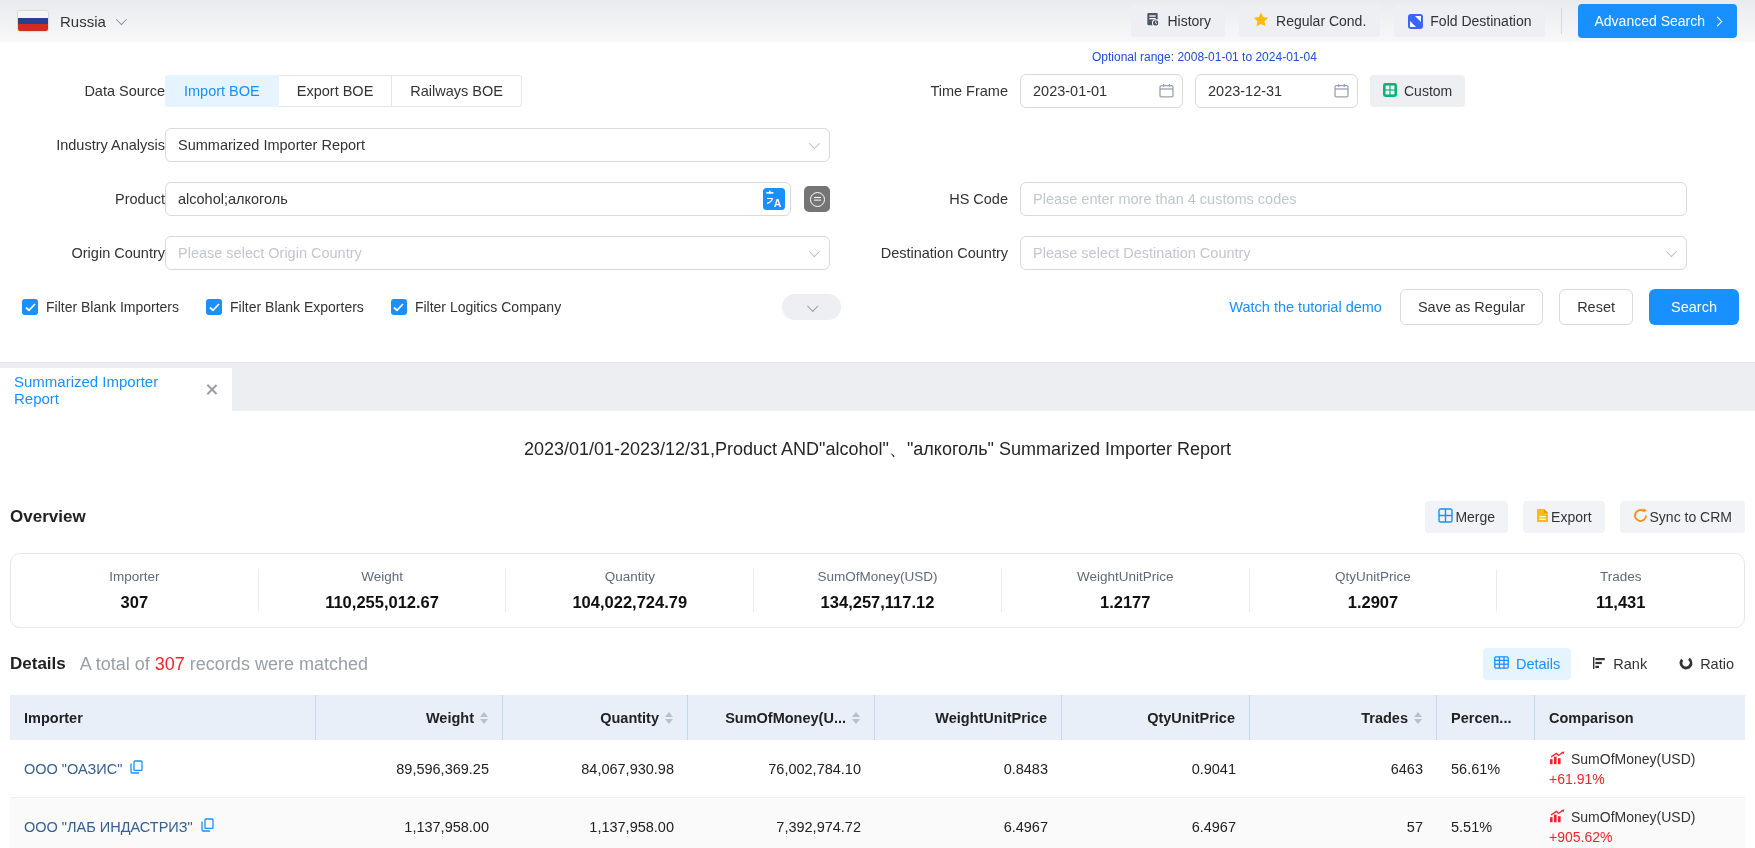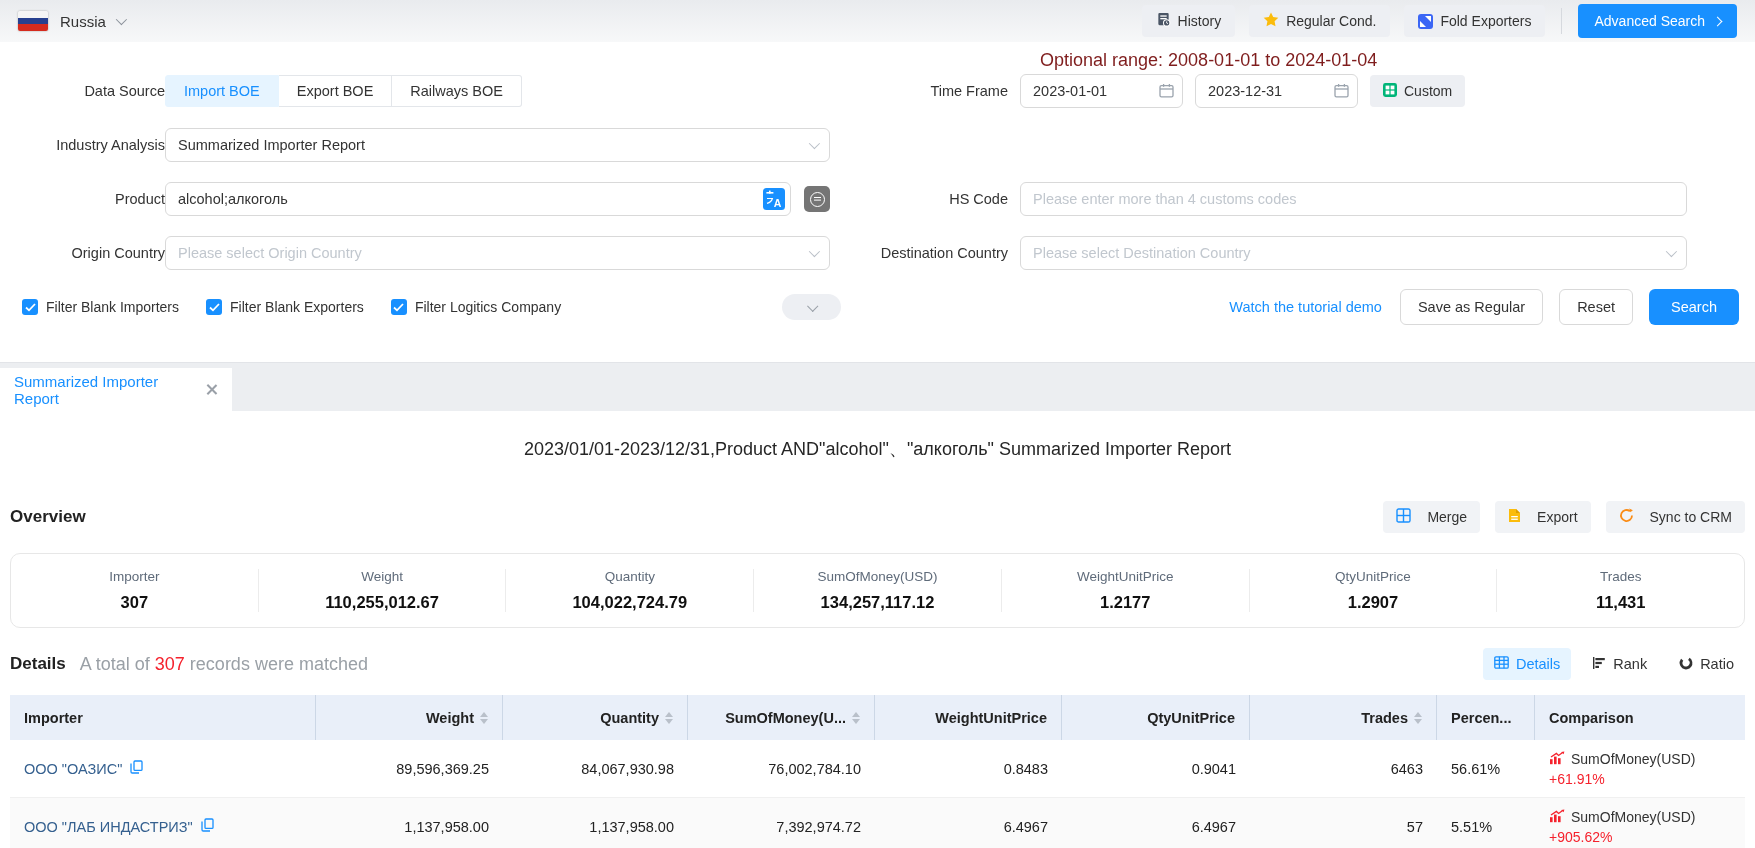--- a/index.html
+++ b/index.html
@@ -24,21 +24,21 @@
   .chev-rt { width:7px; height:7px; border-right:1.7px solid #fff; border-top:1.7px solid #fff;
     transform:rotate(45deg); display:inline-block; }
   .fold-ic { width:15px; height:15px; background:#3b66f5; border-radius:3px; position:relative; }
   .fold-ic::before { content:""; position:absolute; top:2px; right:2px;
     border-left:6px solid transparent; border-top:6px solid #fff; }
   .fold-ic::after { content:""; position:absolute; bottom:2px; left:2px;
     border-right:6px solid transparent; border-bottom:6px solid #fff; }
 
   
   .form { position:relative; padding-top:32px; background:#fff; }
-  .opt-range { position:absolute; top:8px; left:1040px; font-size:18px; color:#7f1d1d; }
+  .opt-range { position:absolute; top:8px; left:1092px; font-size:12px; color:#1d4ed8; }
   .frow { display:flex; align-items:center; margin-bottom:20px; }
   .flabel { width:165px; flex:none; text-align:right; padding-right:0; font-size:14.5px; color:#333; }
   .flabel2 { width:190px; flex:none; text-align:right; padding-right:12px; font-size:14.5px; color:#333; }
   .fcol1 { width:665px; flex:none; display:flex; align-items:center; }
   .fcol2 { width:667px; flex:none; display:flex; align-items:center; }
   .seg { display:flex; }
   .seg-btn { height:32px; display:flex; align-items:center; padding:0 18px; font-size:14.5px;
     background:#fff; border:1px solid #e3e6ea; border-left:none; color:#333; cursor:pointer; }
   .seg-btn:first-child { border-left:1px solid #e3e6ea; border-radius:3px 0 0 3px; }
   .seg-btn:last-child { border-radius:0 3px 3px 0; }
@@ -84,21 +84,21 @@
   .tab .tlabel { color:#1890ff; font-size:15px; flex:1; }
   .x-ic { position:relative; width:13px; height:13px; cursor:pointer; }
   .x-ic::before, .x-ic::after { content:""; position:absolute; left:6px; top:0; width:1.6px; height:13px; background:#9aa0a8; }
   .x-ic::before { transform:rotate(45deg); } .x-ic::after { transform:rotate(-45deg); }
 
   
   .content { padding:0 10px; }
   .rtitle { text-align:center; font-size:18px; color:#262626; margin:26px 0 40px; }
   .ovbar { display:flex; align-items:center; }
   .h2 { font-size:17px; font-weight:bold; color:#222; }
-  .ov-btn { display:flex; align-items:center; gap:16px; background:#f1f3f6; border-radius:4px;
+  .ov-btn { display:flex; align-items:center; gap:2px; background:#f1f3f6; border-radius:4px;
     height:32px; padding:0 13px; font-size:14px; color:#333; margin-left:15px; cursor:pointer;justify-content:space-between; }
   .statcard { margin-top:20px; border:1px solid #e7e7e7; border-radius:10px; display:flex; padding:15px 0; }
   .stat { flex:1; text-align:center; border-left:1px solid #ececec; }
   .stat:first-child { border-left:none; }
   .stat .lb { font-size:13.5px; color:#5f6b7a; margin-bottom:9px; }
   .stat .vl { font-size:16.5px; font-weight:bold; color:#101010; }
 
   .detbar { display:flex; align-items:center; margin-top:20px; }
   .summary { margin-left:14px; font-size:18px; color:#9aa0a6; }
   .summary .red { color:#f5222d; margin:0 5px; }
@@ -159,21 +159,21 @@
     <span>
       <svg width="16" height="15" viewBox="0 0 16 15">
           <polygon points="8,0.5 10.2,5.1 15.3,5.8 11.6,9.3 12.5,14.3 8,11.9 3.5,14.3 4.4,9.3 0.7,5.8 5.8,5.1" fill="#fbbc0c"></polygon>
         </svg>
     </span>
     <span>Regular Cond.</span>
   </div>
 
   <div class="tb-btn">
     <span class="fold-ic"></span>
-    <span>Fold Exporters</span>
+    <span>Fold Destination</span>
   </div>
 
   <div class="vdiv"></div>
 
   <div class="adv-btn">
     <span>Advanced Search</span>
     <span class="chev-rt"></span>
   </div>
 </div>
 

